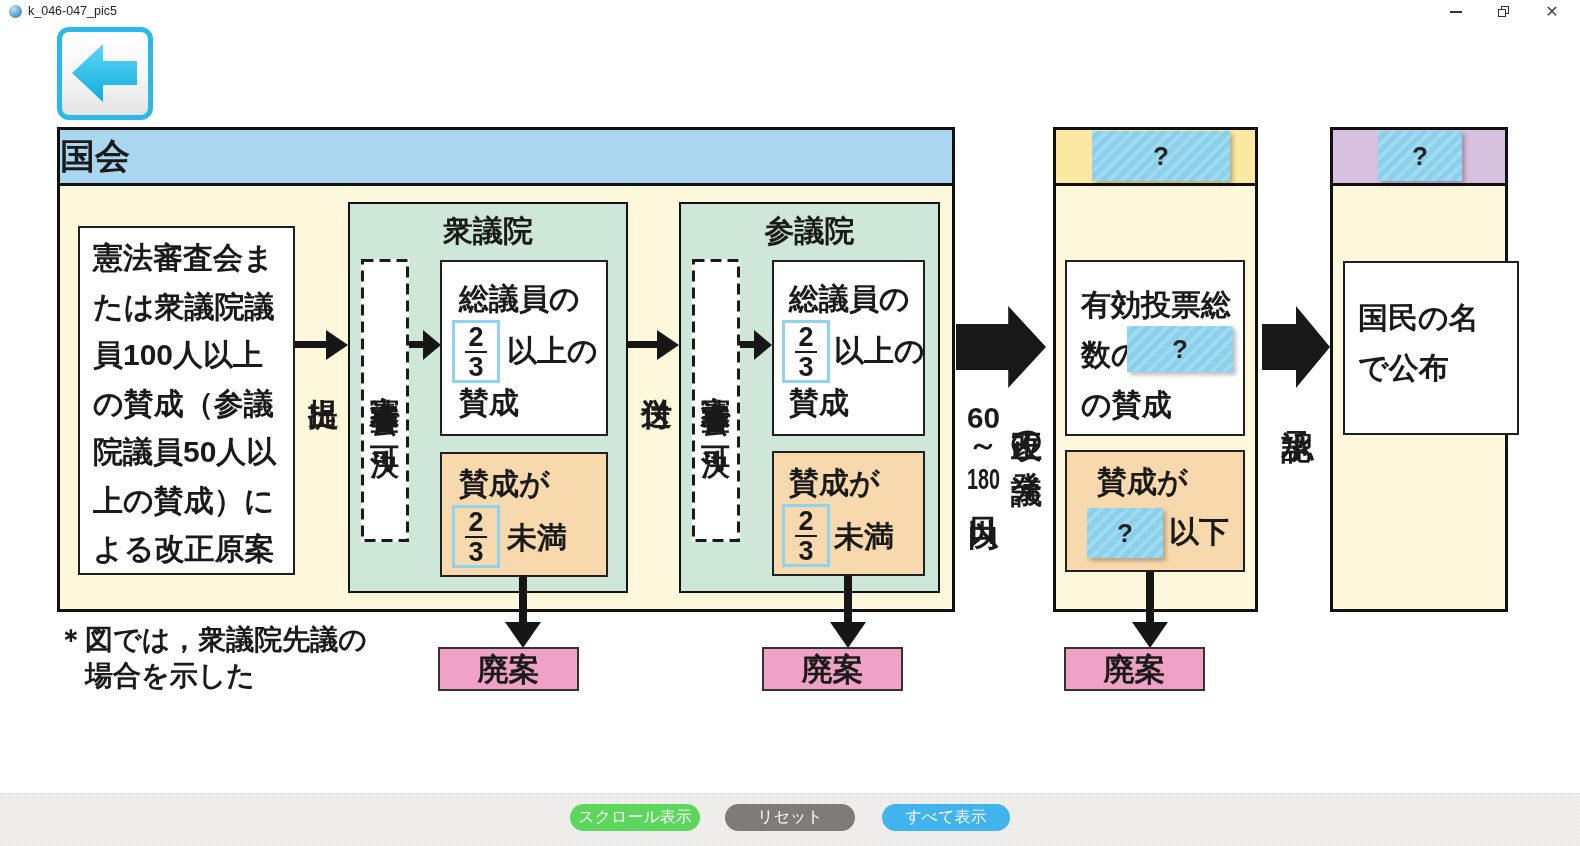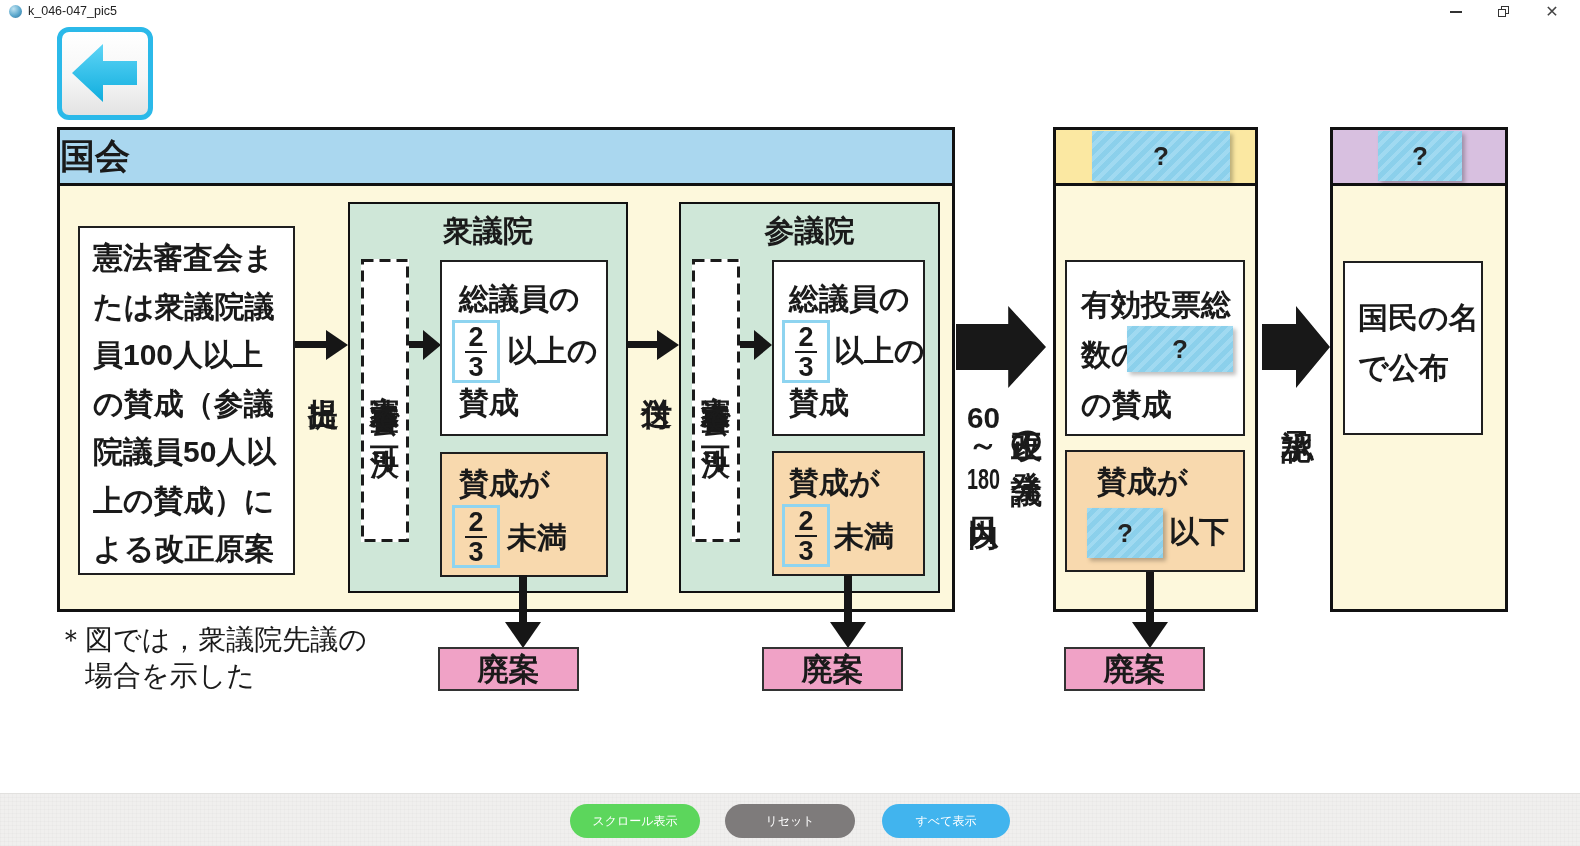--- a/index.html
+++ b/index.html
@@ -49,28 +49,28 @@
 .whitebox { position:absolute; border:2px solid #1f1f1f; background:#fff; }
 .orangebox { position:absolute; border:2px solid #1f1f1f; background:#f8d9ae; }
 .pinkbox { position:absolute; width:141px; height:44px; border:2px solid #333; background:#f0a2c6;
   display:flex; align-items:flex-start; justify-content:center; font-size:31px; font-weight:600; }
 
 
 .tallbox { position:absolute; top:127px; height:485px; border:3px solid #111; background:#fdf8dc; }
 .tallbox-header { position:absolute; left:0; top:0; width:100%; height:56px; border-bottom:3px solid #111; }
 
 
-.note { position:absolute; font-size:28px; font-weight:400; line-height:36px; }
+.note { position:absolute; font-size:28px; font-weight:700; line-height:36px; }
 
 
 .toolbar { position:absolute; left:0; top:793px; width:1580px; height:53px; background:#f0efee; border-top:1px solid #e2e1df;
   background-image:repeating-linear-gradient(90deg, rgba(0,0,0,0.015) 0 1px, transparent 1px 4px),
                    repeating-linear-gradient(0deg, rgba(0,0,0,0.015) 0 1px, transparent 1px 4px); }
-.btn { position:absolute; top:10px; height:34px; border-radius:17.5px; color:#fff; display:flex; align-items:center; justify-content:center;
-  font-size:12px; font-weight:500; border:none; }
+.btn { position:absolute; top:10px; height:27px; border-radius:17.5px; color:#fff; display:flex; align-items:center; justify-content:center;
+  font-size:16px; font-weight:500; border:none; }
 </style>
 </head>
 <body>
 
 <div class="screen">
 
   <div class="titlebar">
     <div class="app-icon"></div>
     <span class="win-title">k_046-047_pic5</span>
     <div class="glyph-min"></div>
@@ -209,21 +209,21 @@
 
   <div class="bigarrow" style="left:1262px; top:306px; width:68px; height:82px; clip-path:polygon(0 22%, 50% 22%, 50% 0, 100% 50%, 50% 100%, 50% 78%, 0 78%);"></div>
   <div class="vtext" style="left:1276px; top:404px; font-size:32px;">承認</div>
 
   <div class="tallbox" style="left:1330px; width:178px;">
     <div class="tallbox-header" style="background:#d8c0e0;"></div>
   </div>
   <div class="sticker" style="left:1378px; top:131px; width:84px; height:50px;">
     <span>?</span>
   </div>
-  <div class="whitebox" style="left:1343px; top:261px; width:140px; height:174px;">
+  <div class="whitebox" style="left:1343px; top:261px; width:176px; height:174px;">
     <div class="t" style="left:13px; top:30px; white-space:pre-line; line-height:50px;">国民の名
 で公布</div>
   </div>
 
   <div class="vshaft" style="left:519px; top:575px; height:48px;"></div>
   <div class="vhead" style="left:505px; top:622px;"></div>
   <div class="pinkbox" style="left:438px; top:647px;">
     <span>廃案</span>
   </div>
 

